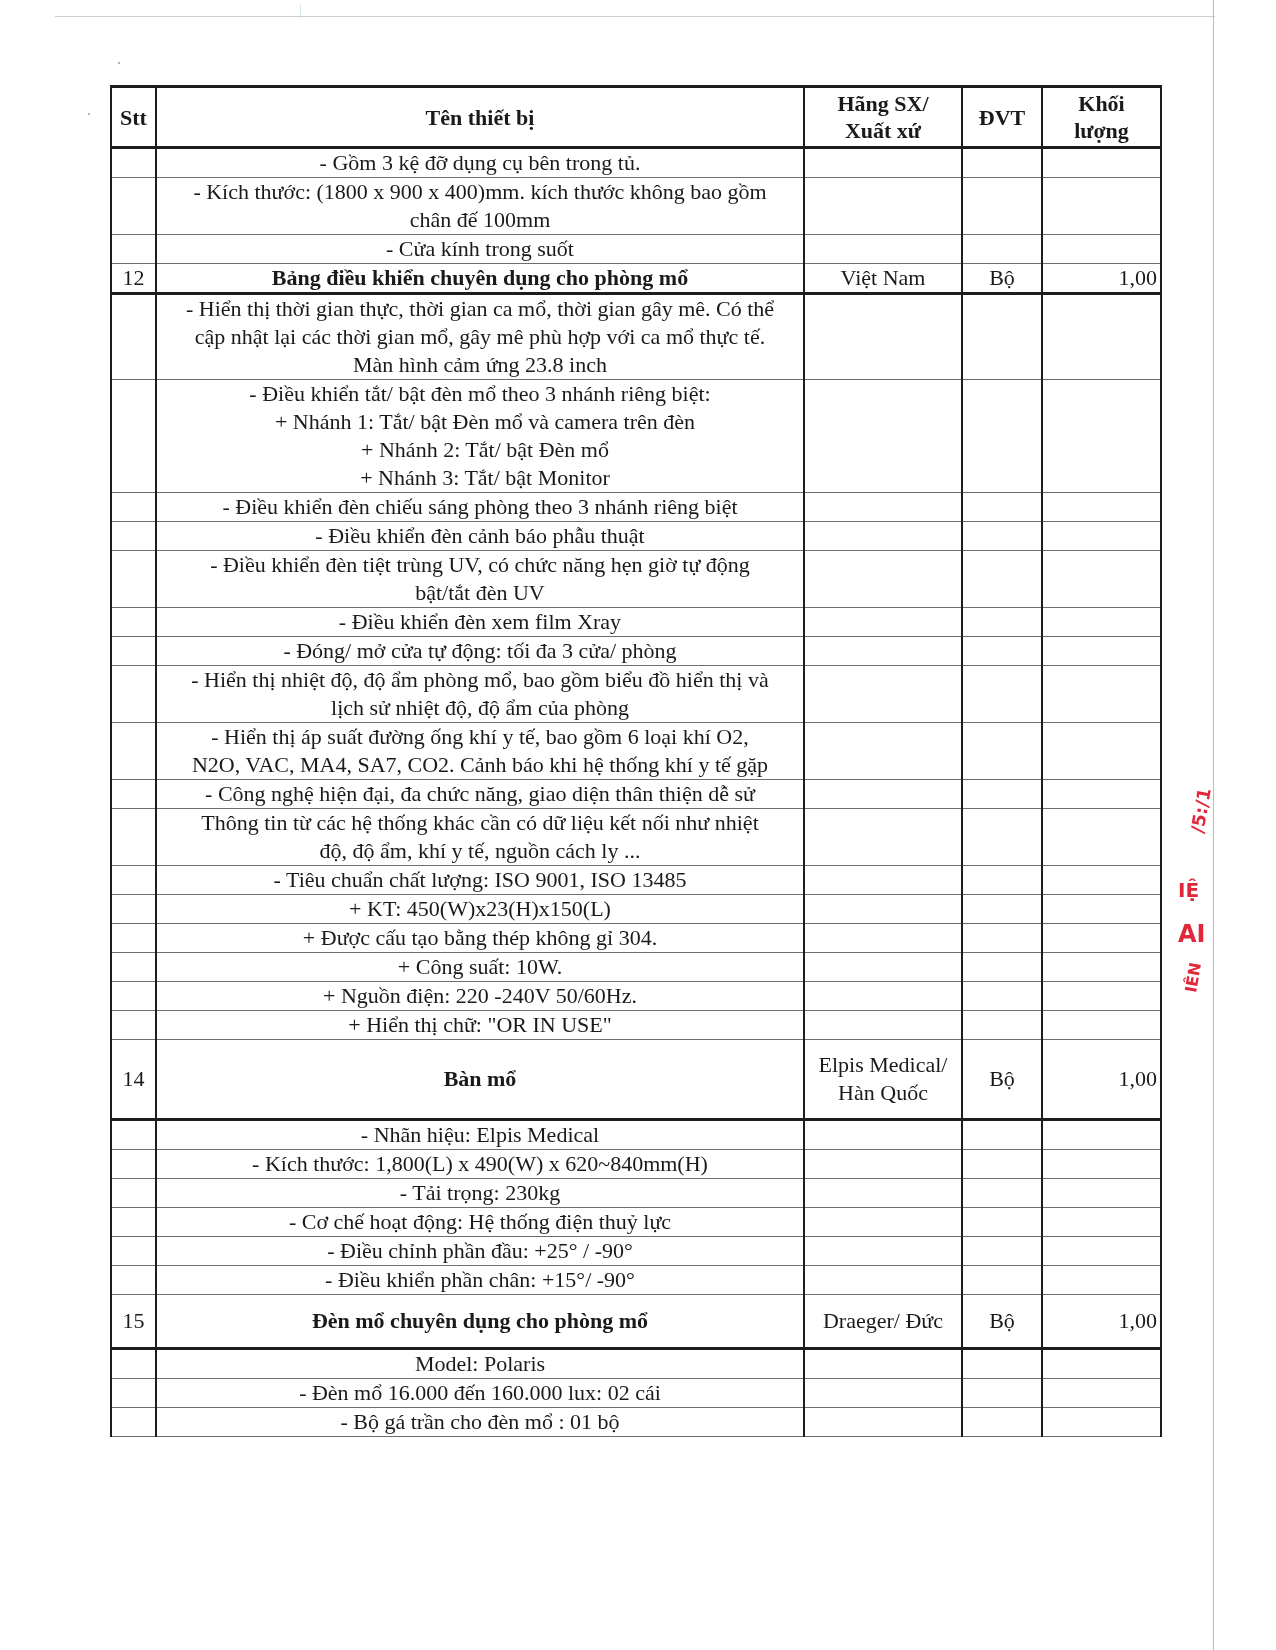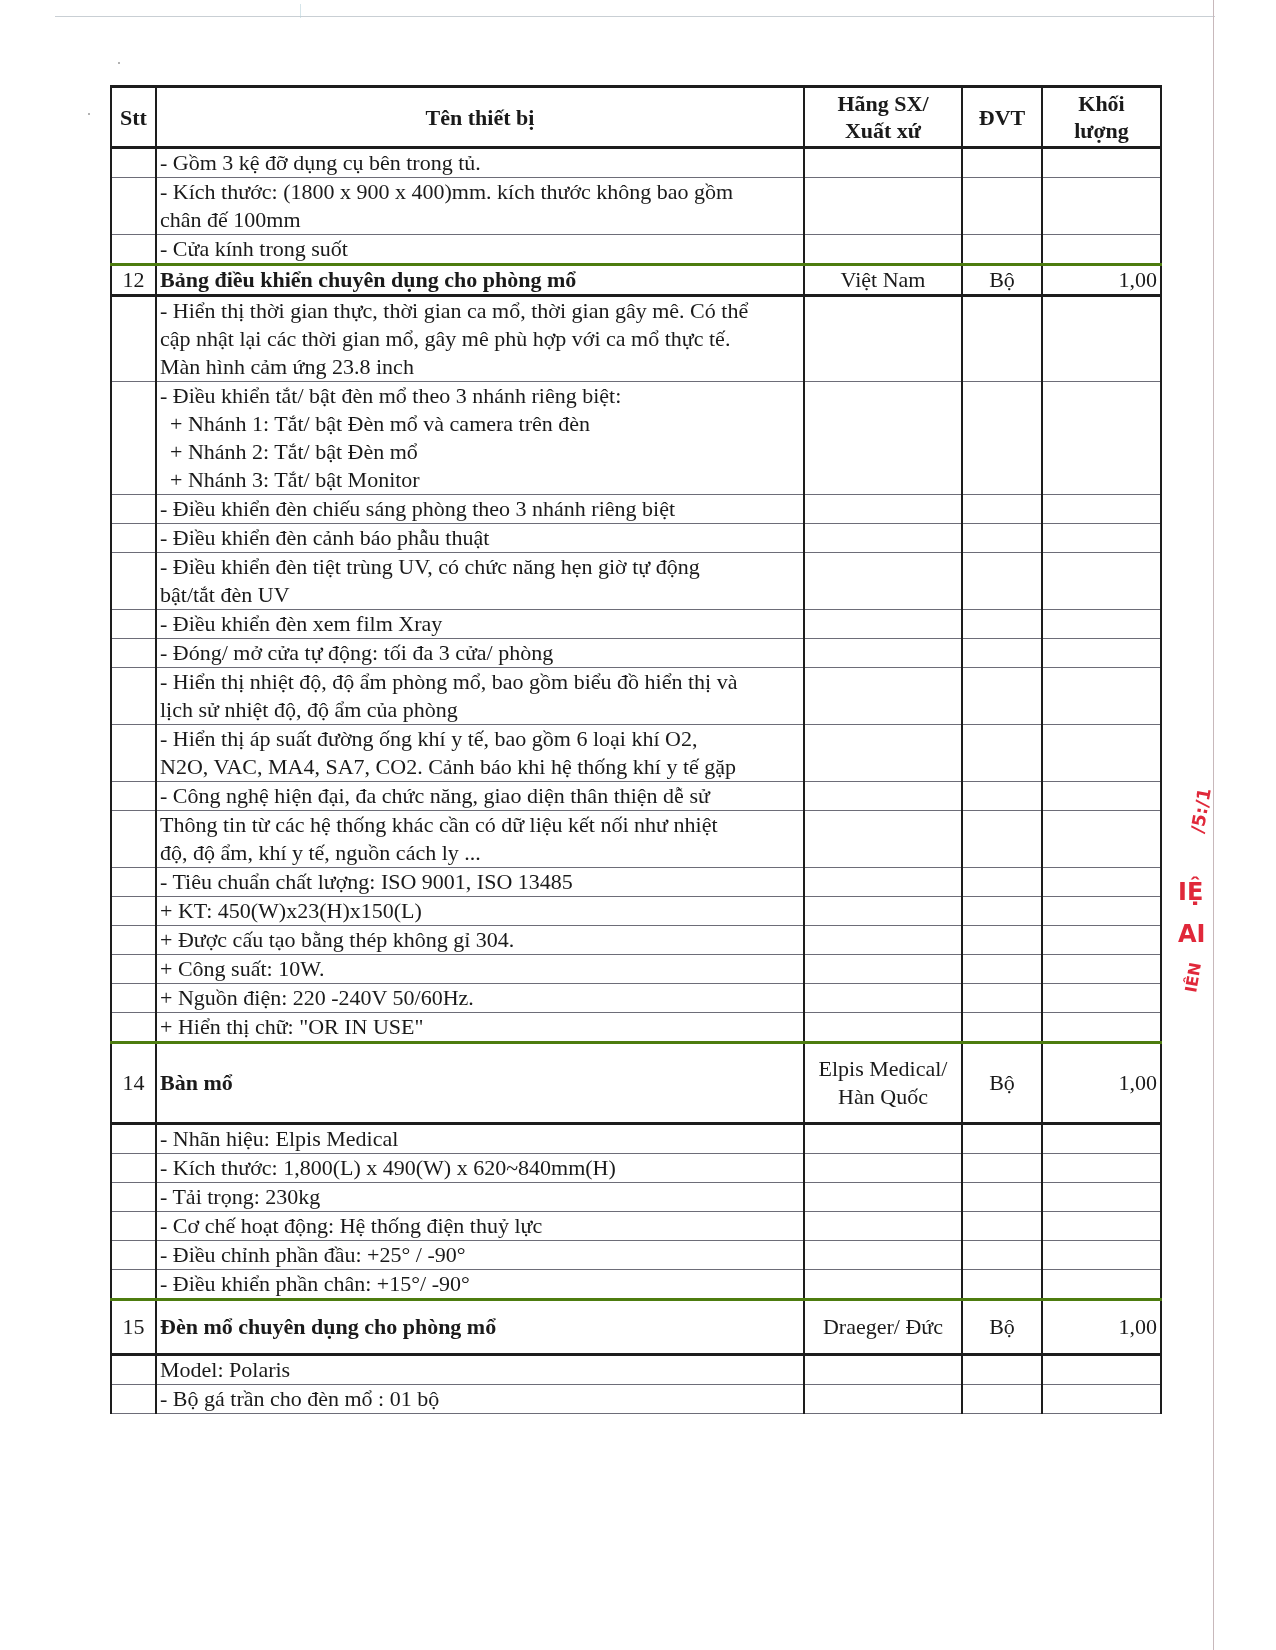--- a/index.html
+++ b/index.html
@@ -15,34 +15,34 @@
                border-collapse: collapse; table-layout: fixed; font-size: 22px; line-height: 28px; }
   table.spec col.c-stt { width: 45px; }
   table.spec col.c-name { width: 648px; }
   table.spec col.c-mfr { width: 158px; }
   table.spec col.c-unit { width: 80px; }
   table.spec col.c-qty { width: 119px; }
   table.spec td, table.spec th { border-left: 2px solid #1d1d1d; border-right: 2px solid #1d1d1d;
       border-top: 1px solid #6d6d78; border-bottom: 1px solid #6d6d78; padding: 0 3px; vertical-align: middle; }
   table.spec th { font-weight: bold; text-align: center; border-top: 3px solid #1d1d1d;
       border-bottom: 3px solid #1d1d1d; line-height: 27px; padding: 2px 3px; }
-  tr.item-row td { border-top: 3px solid #4d7c0f; border-bottom: 3px solid #1d1d1d; }
+  tr.item-row td { border-top: 1px solid #4d7c0f; border-bottom: 3px solid #1d1d1d; }
   td.stt { text-align: center; }
-  td.name { text-align: left; }
+  td.name { text-align: center; }
   td.name .line { display: block; }
   td.name .indent { padding-left: 10px; }
   td.name.bold { font-weight: bold; }
   td.mfr, td.unit { text-align: center; }
   td.qty { text-align: right; padding-right: 12px; }
   tr.tall td { height: 78px; }
   tr.mid td { height: 52px; }
 
   .stamp { position: absolute; left: 1178px; color: #e0283a; font-weight: bold; font-family: "DejaVu Sans", sans-serif; }
   .stamp.s1 { top: 800px; font-size: 18px; transform: rotate(-80deg); }
-  .stamp.s2 { top: 878px; font-size: 24px; }
+  .stamp.s2 { top: 878px; font-size: 20px; }
   .stamp.s3 { top: 920px; font-size: 24px; }
   .stamp.s4 { top: 968px; font-size: 16px; transform: rotate(-80deg); }
 </style>
 </head>
 <body>
 
 <div class="scan-top-line"></div>
 <div class="scan-top-marks"></div>
 <div class="scan-right-line"></div>
 <div class="speck" style="left:118px;top:62px"></div>
@@ -342,20 +342,29 @@
         <td class="name">
           <span class="line">Model: Polaris</span>
         </td>
         <td class="mfr"></td>
         <td class="unit"></td>
         <td class="qty"></td>
       </tr>
       <tr>
         <td class="stt"></td>
         <td class="name">
+          <span class="line">- Đèn mổ 16.000 đến 160.000 lux: 02 cái</span>
+        </td>
+        <td class="mfr"></td>
+        <td class="unit"></td>
+        <td class="qty"></td>
+      </tr>
+      <tr>
+        <td class="stt"></td>
+        <td class="name">
           <span class="line">- Bộ gá trần cho đèn mổ : 01 bộ</span>
         </td>
         <td class="mfr"></td>
         <td class="unit"></td>
         <td class="qty"></td>
       </tr>
     </tbody>
 </table>
 
 <div class="stamp s1">/5:/1</div>

